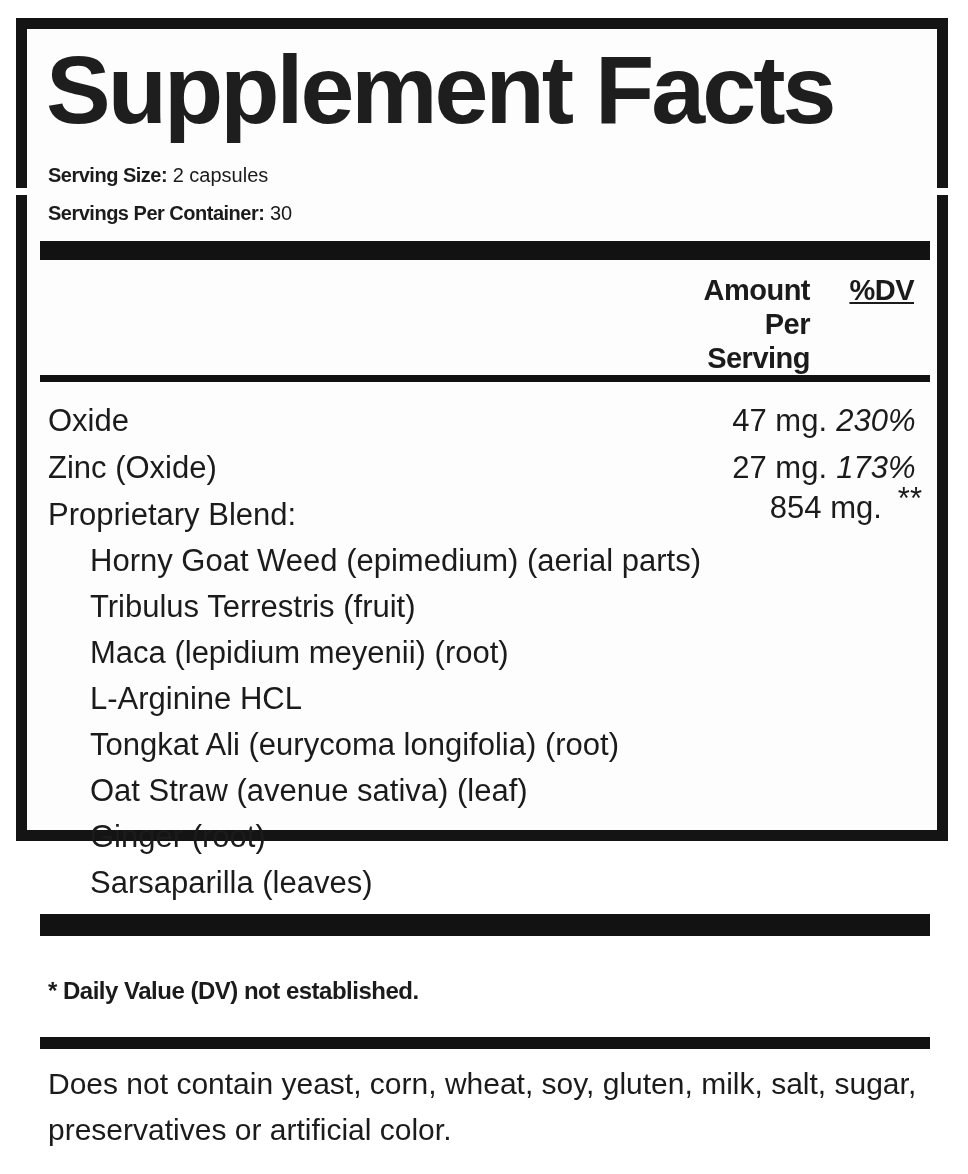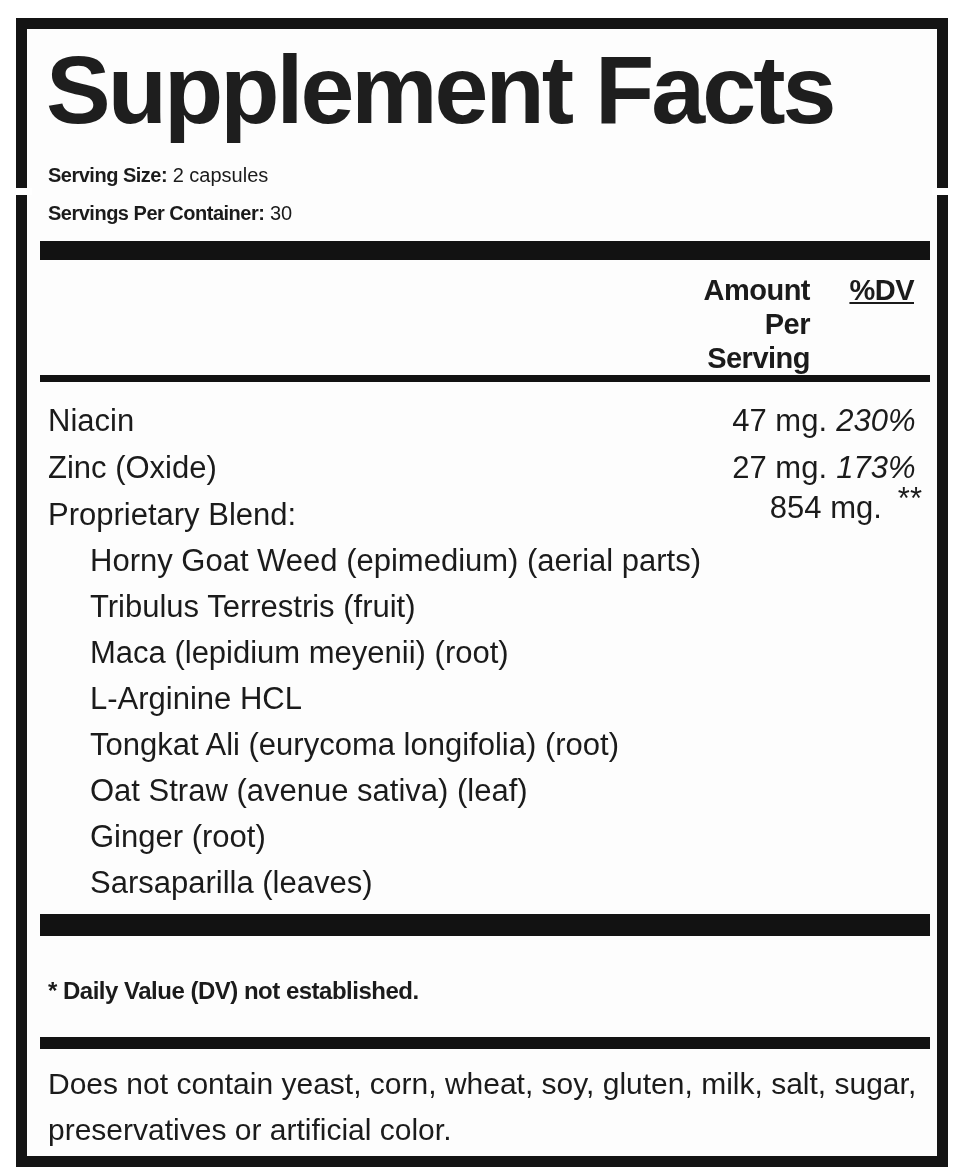--- a/index.html
+++ b/index.html
@@ -2,21 +2,21 @@
 <html><head>
 <meta charset="utf-8">
 <style>
   html,body{margin:0;padding:0;background:#ffffff;}
   body{
     width:968px;height:1174px;position:relative;overflow:hidden;
     font-family:"Liberation Sans", sans-serif;color:#1b1b1b;
     -webkit-font-smoothing:antialiased;
   }
   .frame{
-    position:absolute;left:16px;top:18px;width:932px;height:1149px;
+    position:absolute;left:16px;top:18px;width:932px;height:823px;
     border:11px solid #141414;background:#fdfdfd;box-sizing:border-box;
   }
   .content{
     position:relative;height:100%;box-sizing:border-box;
     padding:12px 7px 0 13px;
   }
   .title{
     font-weight:bold;font-size:97px;line-height:1.0;letter-spacing:-3px;
     color:#1e1e1e;margin-left:6px;white-space:nowrap;
   }
@@ -86,21 +86,21 @@
     <div class="cols">
       <div></div>
       <div class="col-amount-h">Amount Per Serving</div>
       <div class="col-dv-h">%DV</div>
     </div>
 
     <div class="rule-mid"></div>
 
     <div class="facts">
       <div class="frow">
-        <div class="nm">Niacin</div>
+        <div class="nm">Oxide</div>
         <div class="amt">47 mg.</div>
         <div class="dv">230%</div>
       </div>
       <div class="frow">
         <div class="nm">Zinc (Oxide)</div>
         <div class="amt">27 mg.</div>
         <div class="dv">173%</div>
       </div>
 
       <div class="blend-row">

